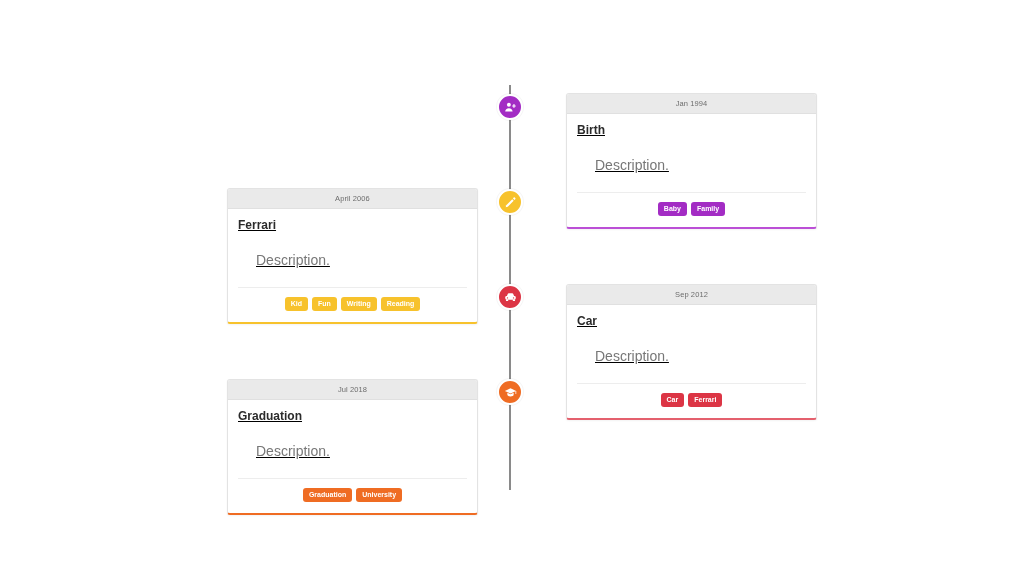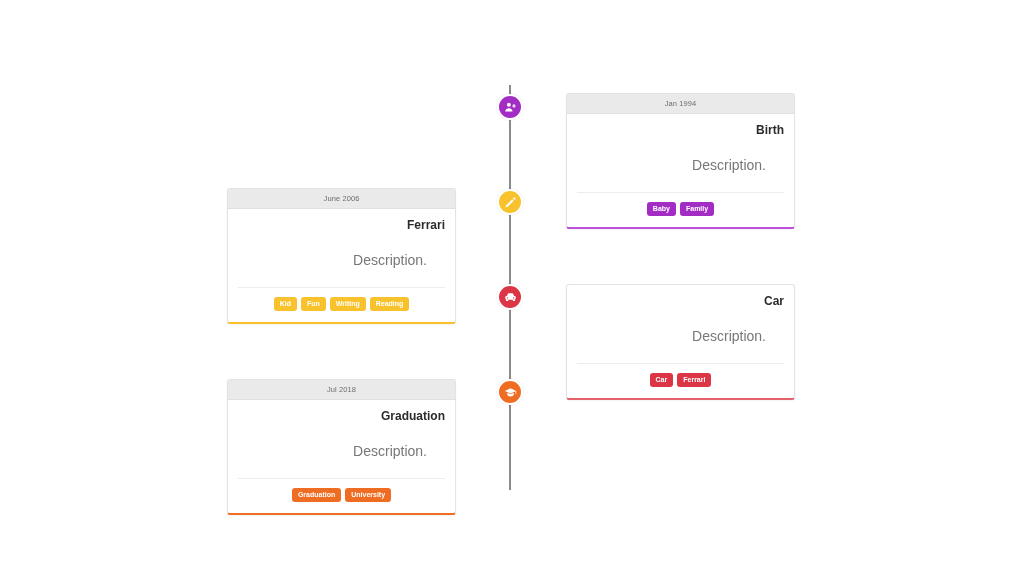--- a/index.html
+++ b/index.html
@@ -51,21 +51,21 @@
   .marker .glyph { fill: #ffffff; }
 
   .marker.m-purple { background: #a32cc4; }
   .marker.m-yellow { background: #f7c22c; }
   .marker.m-red    { background: #dc3545; }
   .marker.m-orange { background: #ef6c23; }
 
   
   .event-card {
     position: absolute;
-    width: 229px;
+    width: 251px;
     background: #ffffff;
     border: 1px solid #e3e3e3;
     border-radius: 3px;
     box-sizing: border-box;
     box-shadow: 0 1px 2px rgba(0,0,0,0.05);
     z-index: 2;
   }
 
   .card-header {
     background: #eaeaea;
@@ -73,21 +73,22 @@
     text-align: center;
     font-size: 7.5px;
     color: #6d6d6d;
     padding: 5px 6px 5px 6px;
     letter-spacing: 0.1px;
     border-radius: 2px 2px 0 0;
   }
 
   .card-body {
     padding: 9px 10px 0 10px;
-    text-align: right;
+    text-align: left;
+    text-decoration: underline;
   }
 
   .card-title {
     font-size: 12px;
     font-weight: bold;
     color: #2b2b2b;
     line-height: 1.25;
     margin: 0 0 4px 0;
   }
 
@@ -173,21 +174,21 @@
       <svg width="13" height="13" viewBox="0 0 24 24" aria-hidden="true">
         <g class="glyph">
           <path d="M4.2 17.1l-1.1 3.8 3.8-1.1 11-11-2.7-2.7z"></path>
           <path d="M16.6 4.6l2.7 2.7 1.5-1.5a1.4 1.4 0 0 0 0-2L19.9 2.9a1.4 1.4 0 0 0-2 0z"></path>
         </g>
       </svg>
     </span>
   </div>
 
   <div class="event-card accent-yellow" style="left:227px; top:188px;">
-    <div class="card-header">June 2006</div>
+    <div class="card-header">April 2006</div>
     <div class="card-body">
       <p class="card-title">Ferrari</p>
       <p class="card-desc">Description.</p>
       <hr class="card-divider">
     </div>
     <div class="card-tags">
       <span class="tag tag-yellow">Kid</span>
       <span class="tag tag-yellow">Fun</span>
       <span class="tag tag-yellow">Writing</span>
       <span class="tag tag-yellow">Reading</span>
@@ -205,20 +206,21 @@
         </g>
         <g fill="#dc3545">
           <circle cx="6.4" cy="12.7" r="1.25"></circle>
           <circle cx="17.6" cy="12.7" r="1.25"></circle>
         </g>
       </svg>
     </span>
   </div>
 
   <div class="event-card accent-red" style="left:566px; top:284px;">
+    <div class="card-header">Sep 2012</div>
     <div class="card-body">
       <p class="card-title">Car</p>
       <p class="card-desc">Description.</p>
       <hr class="card-divider">
     </div>
     <div class="card-tags">
       <span class="tag tag-red">Car</span>
       <span class="tag tag-red">Ferrari</span>
     </div>
   </div>

